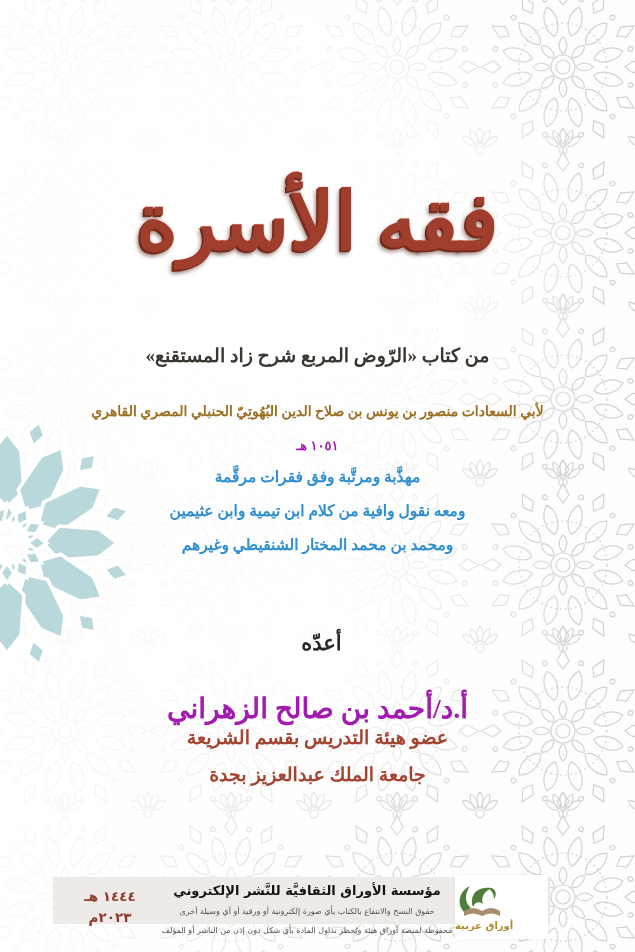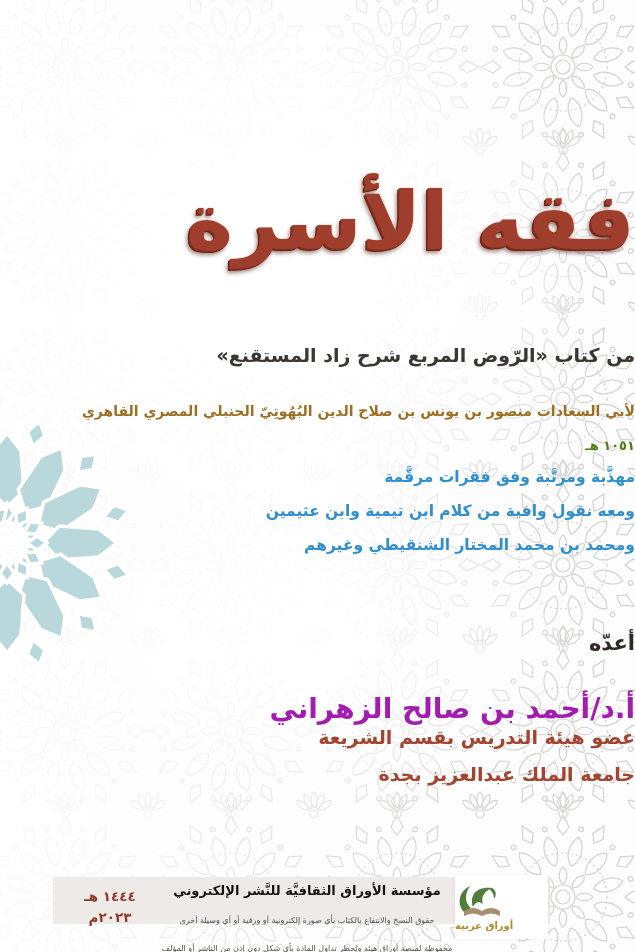--- a/index.html
+++ b/index.html
@@ -10,42 +10,42 @@
   .page svg.bg{position:absolute;top:0;left:0;z-index:0;}
   .fade-left{position:absolute;inset:0;z-index:1;pointer-events:none;
     background:linear-gradient(to left, rgba(255,255,255,0) 0%, rgba(255,255,255,0.08) 30%,
       rgba(255,255,255,0.45) 62%, rgba(255,255,255,0.78) 85%, rgba(255,255,255,0.85) 100%);}
   .fade-center{position:absolute;inset:0;z-index:1;pointer-events:none;
     background:radial-gradient(ellipse 52% 36% at 44% 28%, #ffffff 25%, rgba(255,255,255,0.75) 60%, rgba(255,255,255,0) 100%);}
   .fade-mid{position:absolute;inset:0;z-index:1;pointer-events:none;
     background:radial-gradient(ellipse 45% 22% at 46% 66%, rgba(255,255,255,0.9) 20%, rgba(255,255,255,0.5) 60%, rgba(255,255,255,0) 100%);}
   #tealOrn{position:absolute;left:-148px;top:388px;z-index:2;}
   .content{position:absolute;inset:0;z-index:5;}
-  .content > div, .content > h1{position:absolute;left:0;right:0;text-align:right;margin:0;}
+  .content > div, .content > h1{position:absolute;left:0;right:0;text-align:center;margin:0;font-family:Liberation Serif, serif;}
   .title{
     top:152px;font-size:80px;font-weight:bold;color:#a03e2d;line-height:140px;
     text-shadow:-1px 1px 0 #7e2d1f,-2px 2px 0 #702616,-3px 4px 4px rgba(70,25,12,.55),1px -1px 1px rgba(255,205,185,.4);
   }
   .source{top:344px;font-size:19px;font-weight:bold;color:#3c3631;}
   .orig-author{top:403px;font-size:14px;font-weight:bold;color:#9c6f22;}
-  .death-year{top:438px;font-size:13px;font-weight:bold;color:#4d7c0f;}
+  .death-year{top:438px;font-size:13px;font-weight:bold;color:#a21caf;}
   .features{top:460px;font-size:15.5px;font-weight:bold;color:#2f8fd0;line-height:34px;}
   .prepared{top:631px;font-size:21px;font-weight:bold;color:#2d2a26;padding-left:8px;}
   .author-name{top:692px;font-size:28px;font-weight:bold;color:#a21caf;}
   .affil1{top:726px;font-size:19px;font-weight:bold;color:#a34430;}
   .affil2{top:763px;font-size:19px;font-weight:bold;color:#a34430;}
   .footer-bar{
     position:absolute;z-index:6;left:53px;top:877px;width:497px;height:47px;
     background:#edeae7;
   }
   .bar-dates{position:absolute;left:14px;top:9px;width:86px;text-align:center;
     color:#8e3a28;font-weight:bold;font-size:13.5px;line-height:21px;}
   .bar-center{position:absolute;left:102px;width:304px;top:6px;text-align:center;}
   .pub-name{font-size:13px;font-weight:bold;color:#16120e;white-space:nowrap;}
-  .pub-rights{font-size:8px;color:#55504a;line-height:11px;white-space:nowrap;margin-top:17px;}
+  .pub-rights{font-size:8px;color:#55504a;line-height:11px;white-space:nowrap;margin-top:8px;}
   .pub-rights:first-of-type{margin-top:4px;}
   .logo-box{
     position:absolute;z-index:7;left:455px;top:875px;width:93px;height:64px;background:#ffffff;
     display:flex;flex-direction:column;align-items:flex-end;justify-content:center;
     box-shadow:0 0 4px rgba(0,0,0,0.06);
   }
   .logo-text{font-size:10px;color:#b08c2e;margin-top:1px;font-weight:bold;}
 </style>
 </head>
 <body>

